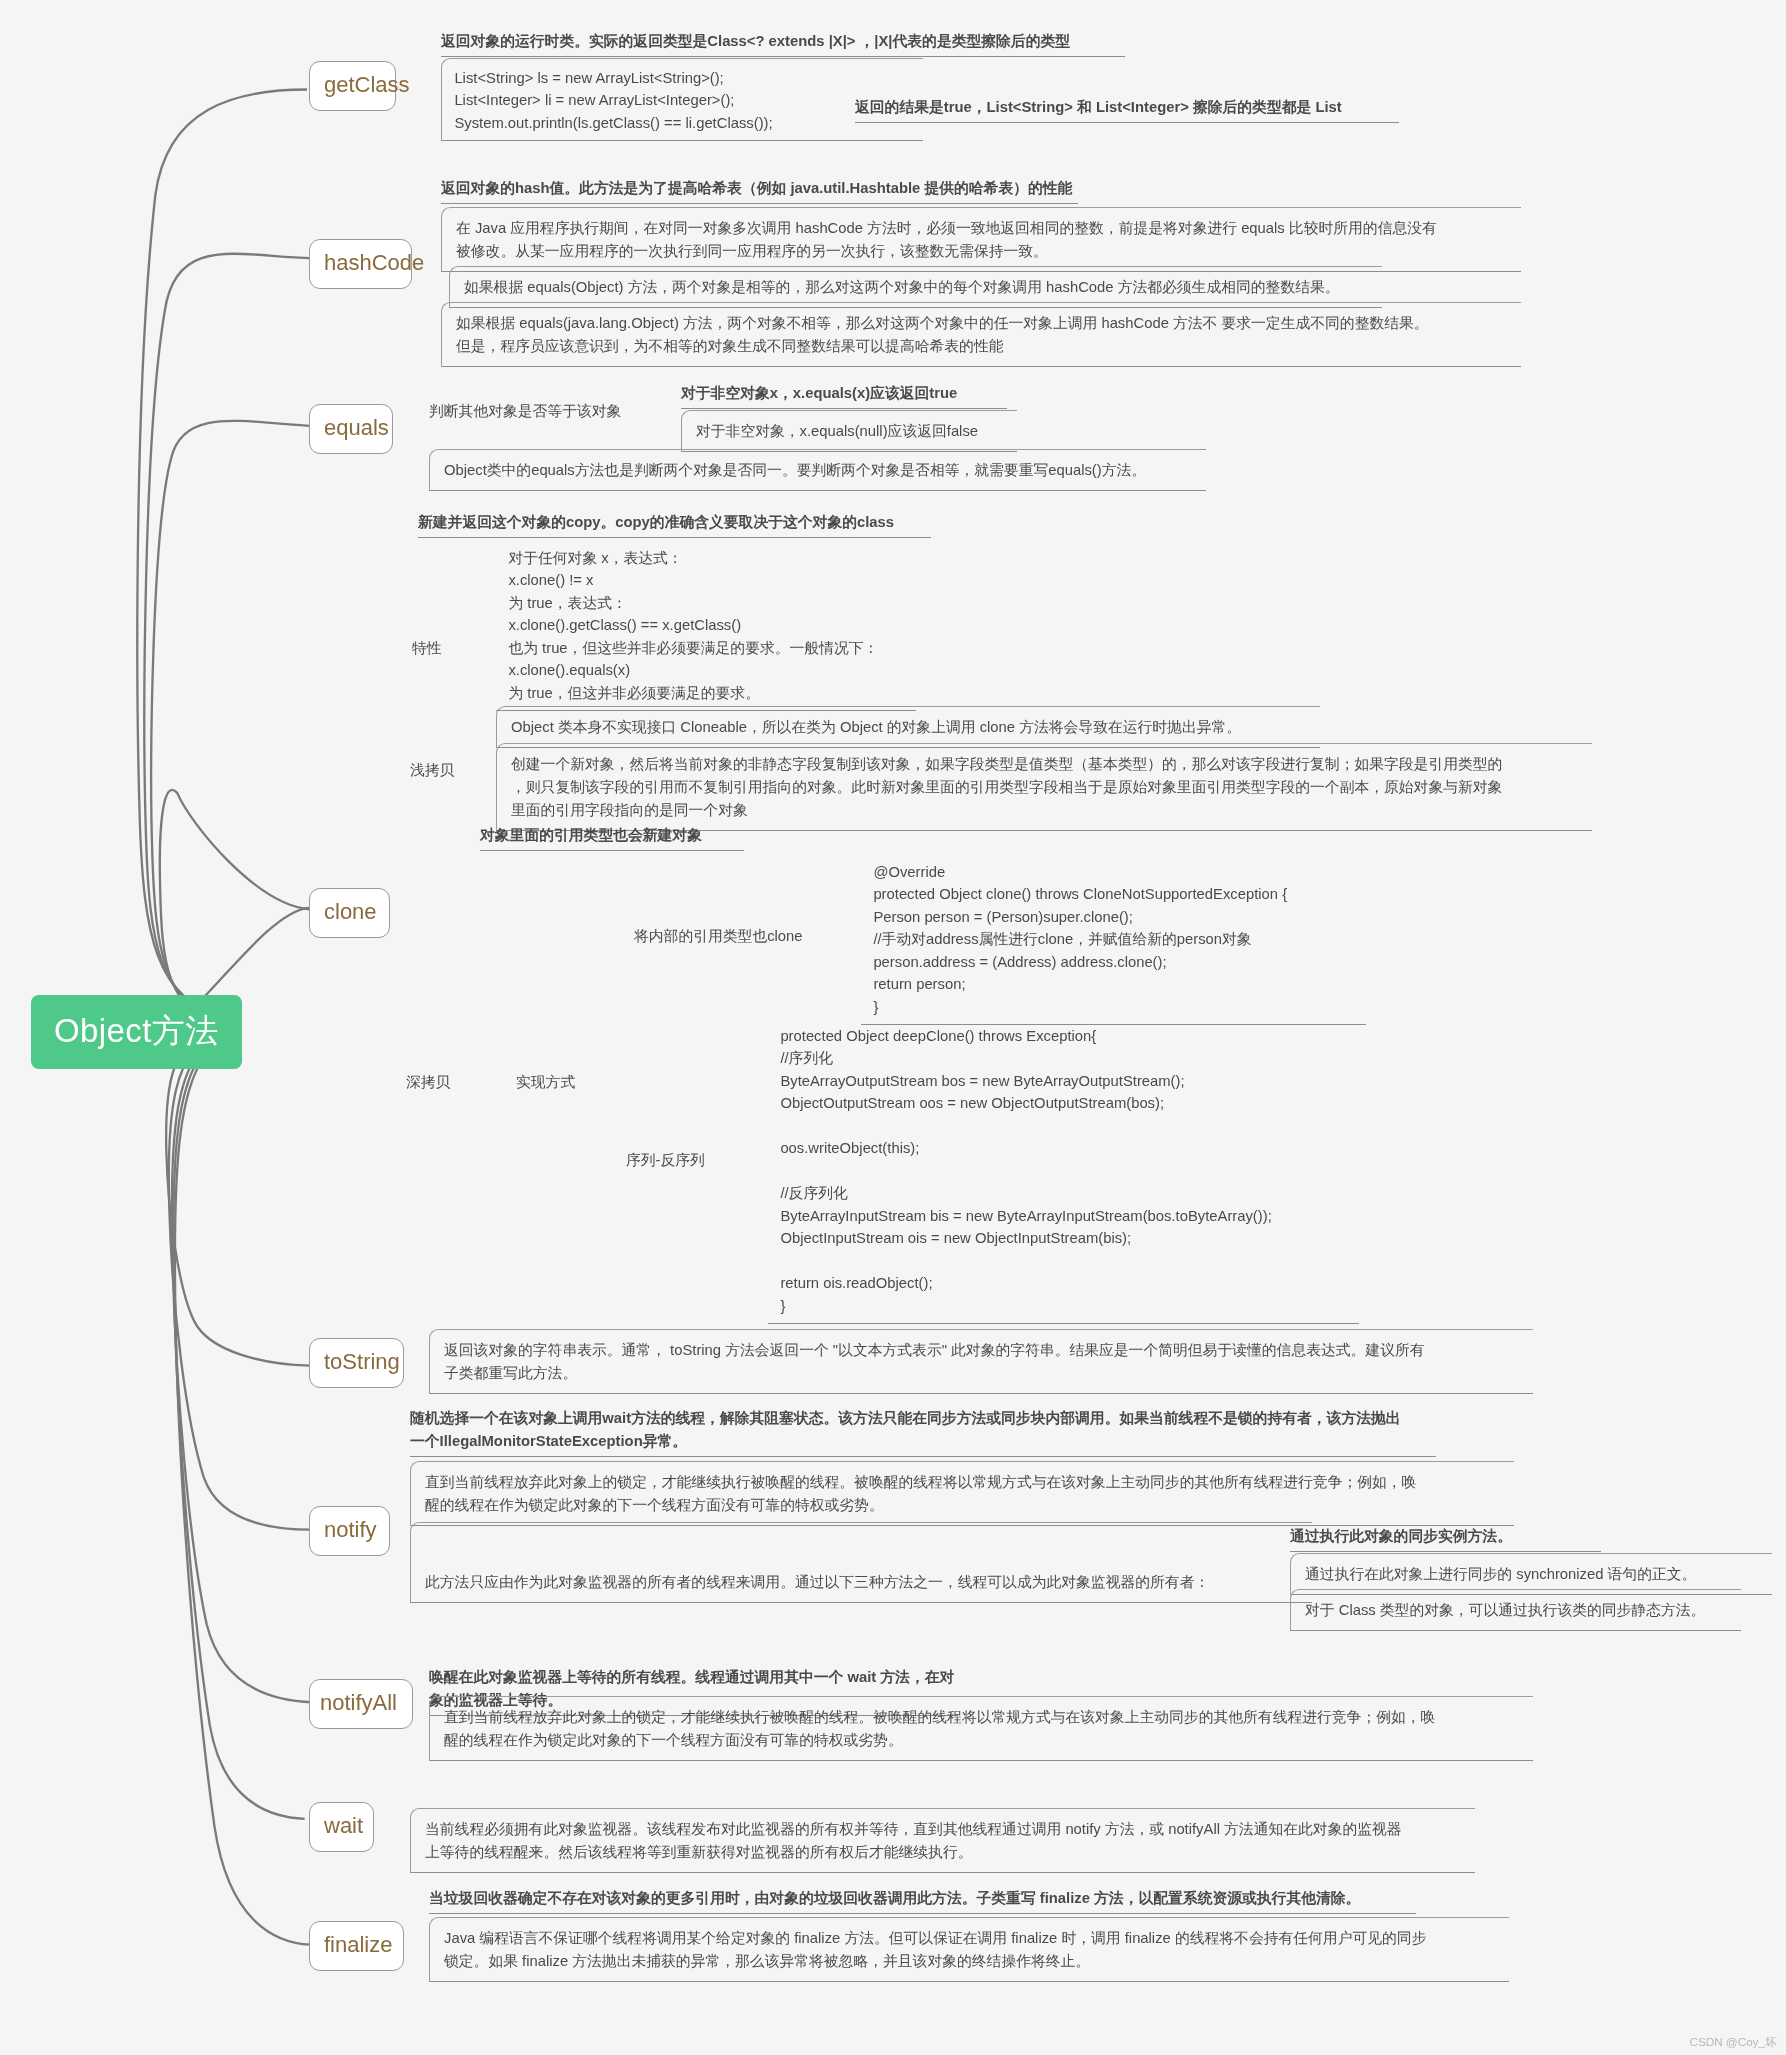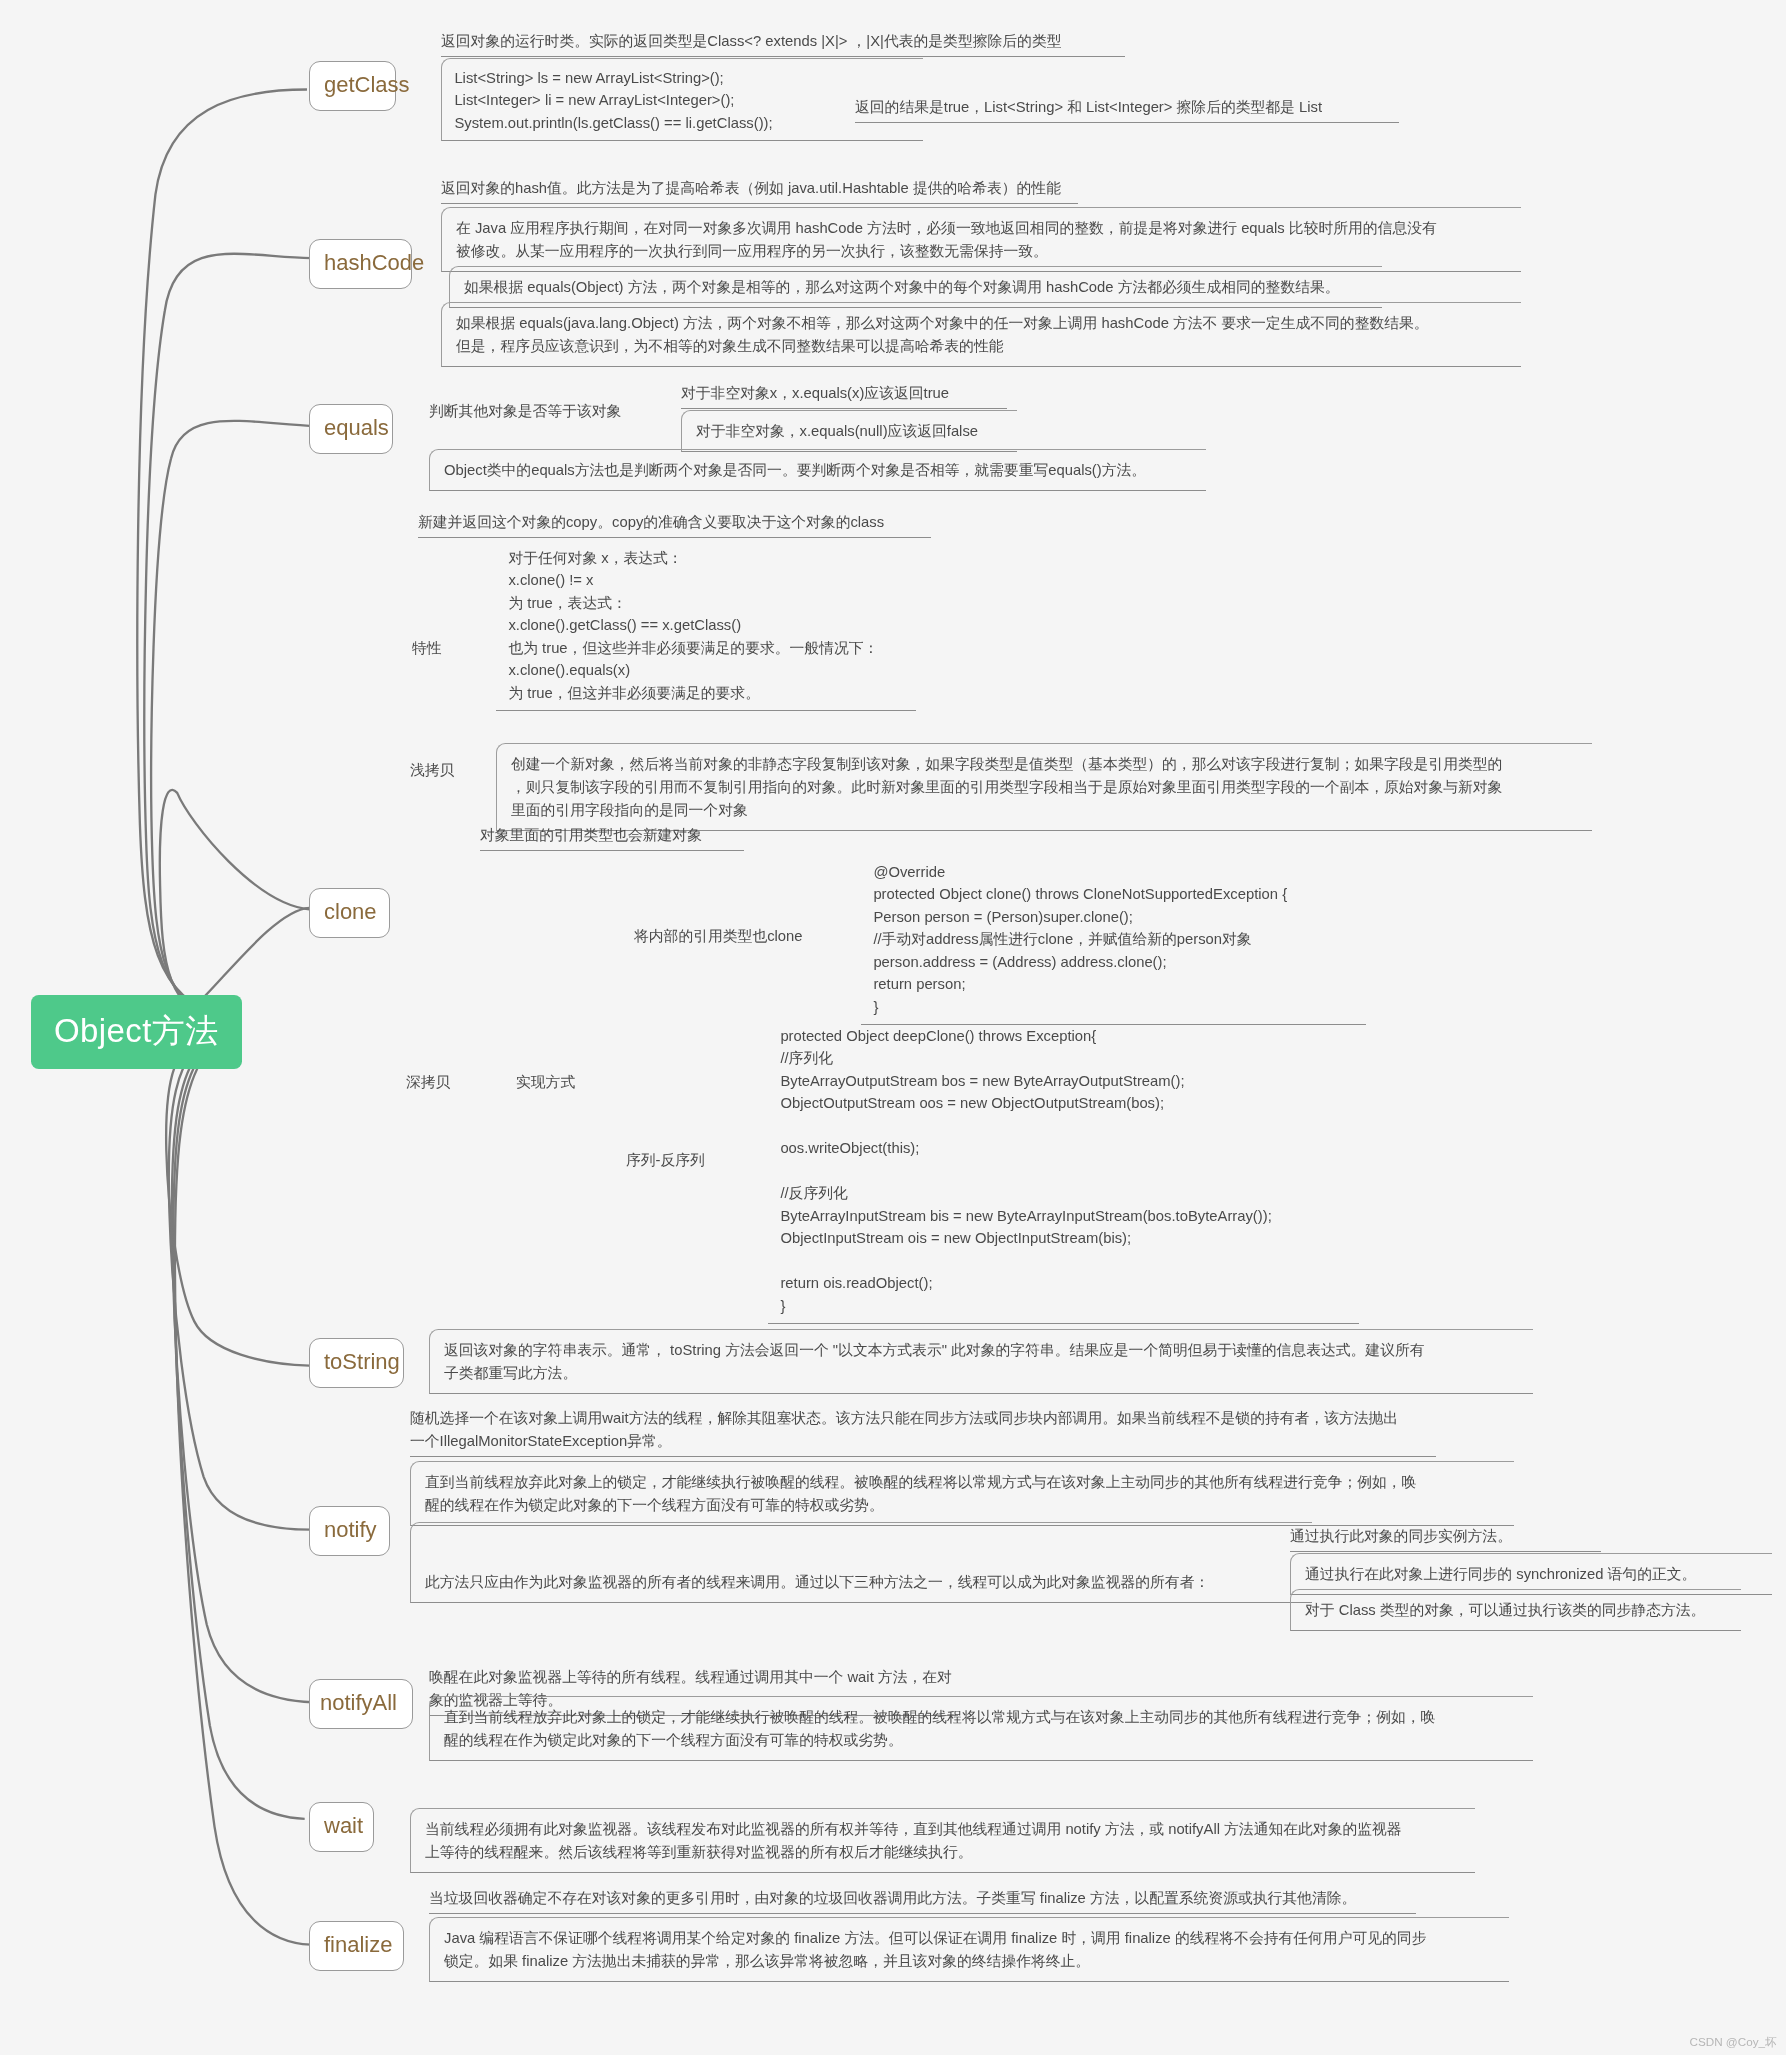--- a/index.html
+++ b/index.html
@@ -52,21 +52,21 @@
   }
 
   
   .topic {
     position: absolute;
     font-size: 14.8px;
     line-height: 23px;
     color: #4a4a4a;
     white-space: pre-wrap;
   }
-  .topic.ul { border-bottom: 1.6px solid #8d8d8d; padding-bottom: 3px; }
+  .topic.ul { border-bottom: 1.6px solid #8d8d8d; padding-bottom: 3px; font-weight: bold; }
 
   
   .bracket {
     position: absolute;
     font-size: 14.8px;
     line-height: 23px;
     color: #4a4a4a;
     padding: 9.3px 11px 7.8px 14px;
     border-left: 1.6px solid #9c9c9c;
     border-top: 1.6px solid #9c9c9c;
@@ -167,20 +167,21 @@
   <div class="label" style="left:412px; top:637px;">特性</div>
 
   <div class="code rule" style="left:496px; top:539px; width:420px;">对于任何对象 x，表达式：
 x.clone() != x
 为 true，表达式：
 x.clone().getClass() == x.getClass()
 也为 true，但这些并非必须要满足的要求。一般情况下：
 x.clone().equals(x)
 为 true，但这并非必须要满足的要求。</div>
 
+  <div class="bracket" style="left:496px; top:706px; width:824px;">Object 类本身不实现接口 Cloneable，所以在类为 Object 的对象上调用 clone 方法将会导致在运行时抛出异常。</div>
 
   <div class="label" style="left:410px; top:759px;">浅拷贝</div>
 
   <div class="bracket" style="left:496px; top:743px; width:1096px;">创建一个新对象，然后将当前对象的非静态字段复制到该对象，如果字段类型是值类型（基本类型）的，那么对该字段进行复制；如果字段是引用类型的
 ，则只复制该字段的引用而不复制引用指向的对象。此时新对象里面的引用类型字段相当于是原始对象里面引用类型字段的一个副本，原始对象与新对象
 里面的引用字段指向的是同一个对象</div>
 
   <div class="label" style="left:406px; top:1071px;">深拷贝</div>
 
   <div class="topic ul" style="left:480px; top:824px; width:264px;">对象里面的引用类型也会新建对象</div>

